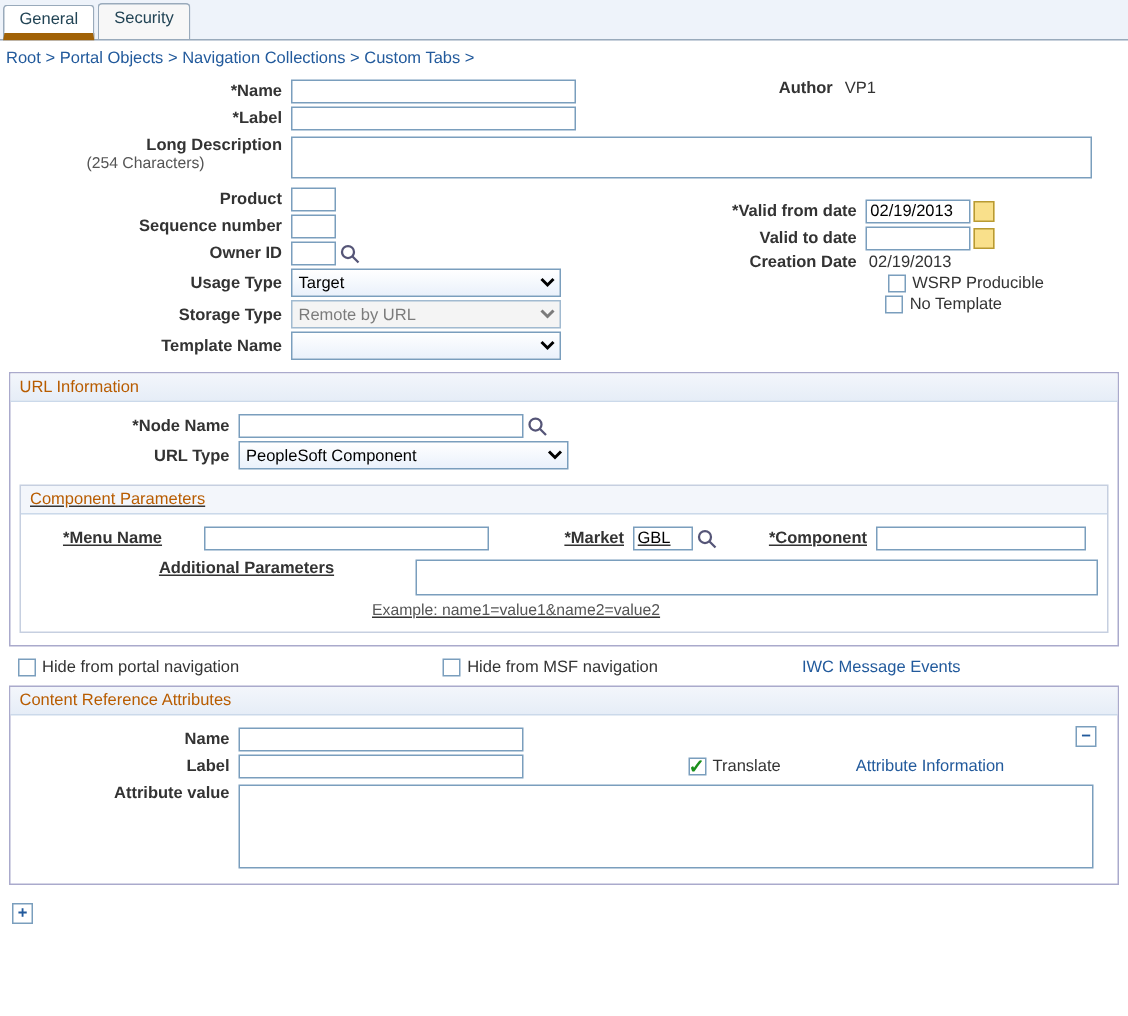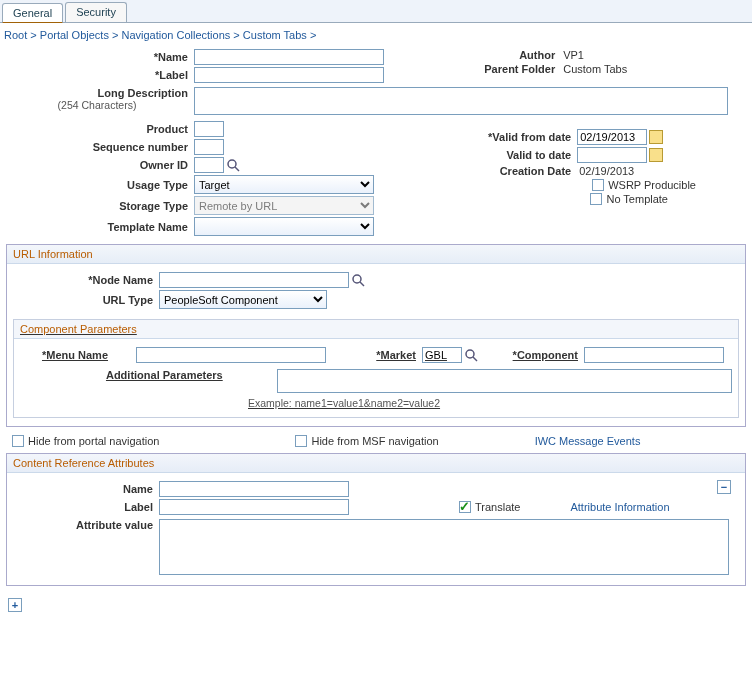--- a/index.html
+++ b/index.html
@@ -23,21 +23,21 @@
     border-bottom: none;
     margin-right: 2px;
     background: #f7f7f7;
     border-radius: 3px 3px 0 0;
     color: #245;
     cursor: pointer;
   }
   .tab.active {
     background: #fff;
     font-weight: normal;
-    border-bottom: 1px solid #a16207;
+    border-bottom: 5px solid #a16207;
     position: relative;
     top: 1px;
     color: #245;
   }
   .breadcrumb {
     padding: 6px 4px;
     color: #225a9c;
   }
   .breadcrumb a { color: #225a9c; text-decoration: none; }
   .page-title {
@@ -195,24 +195,20 @@
     <div class="row">
       <div class="lbl">*Label</div>
       <input type="text" class="w190" value="" style="">
     </div>
   </div>
   <div class="col-right">
     <div class="row">
       <div class="lbl-right">Author</div>
       <div class="val">VP1</div>
     </div>
-    <div class="row">
-      <div class="lbl-right">Parent Folder</div>
-      <div class="val">Custom Tabs</div>
-    </div>
   </div>
 </div>
 
 <div style="padding:0 6px;">
   <div class="row" style="align-items:flex-start;">
     <div style="width:182px; text-align:right; padding-right:6px;">
       <div style="font-weight:bold;">Long Description</div>
       <div class="lbl sub" style="width:auto; text-align:center; padding:0;">(254 Characters)</div>
     </div>
     <textarea class="long" style=""></textarea>
@@ -294,21 +290,21 @@
       <input type="text" class="w190" value="" style="">
       <span class="icon-lookup">
         <svg width="14" height="14">
               <circle cx="6" cy="6" r="4" stroke="#557" stroke-width="1.5" fill="none"></circle>
               <line x1="9" y1="9" x2="13" y2="13" stroke="#557" stroke-width="1.5"></line>
             </svg>
       </span>
     </div>
     <div class="row">
       <div class="lbl" style="width:140px;">URL Type</div>
-      <select class="w180sel" style="width:168px;">
+      <select class="w180sel" style="width:220px;">
         <option>PeopleSoft Component</option>
       </select>
     </div>
 
     <div class="inner-group groupbox" style="margin:10px 0 0 0;text-decoration:underline;">
       <div class="gb-head">Component Parameters</div>
       <div class="gb-body">
         <div class="row">
           <div class="lbl" style="width:110px;text-align:center;">*Menu Name</div>
           <input type="text" class="w190" value="" style="">

